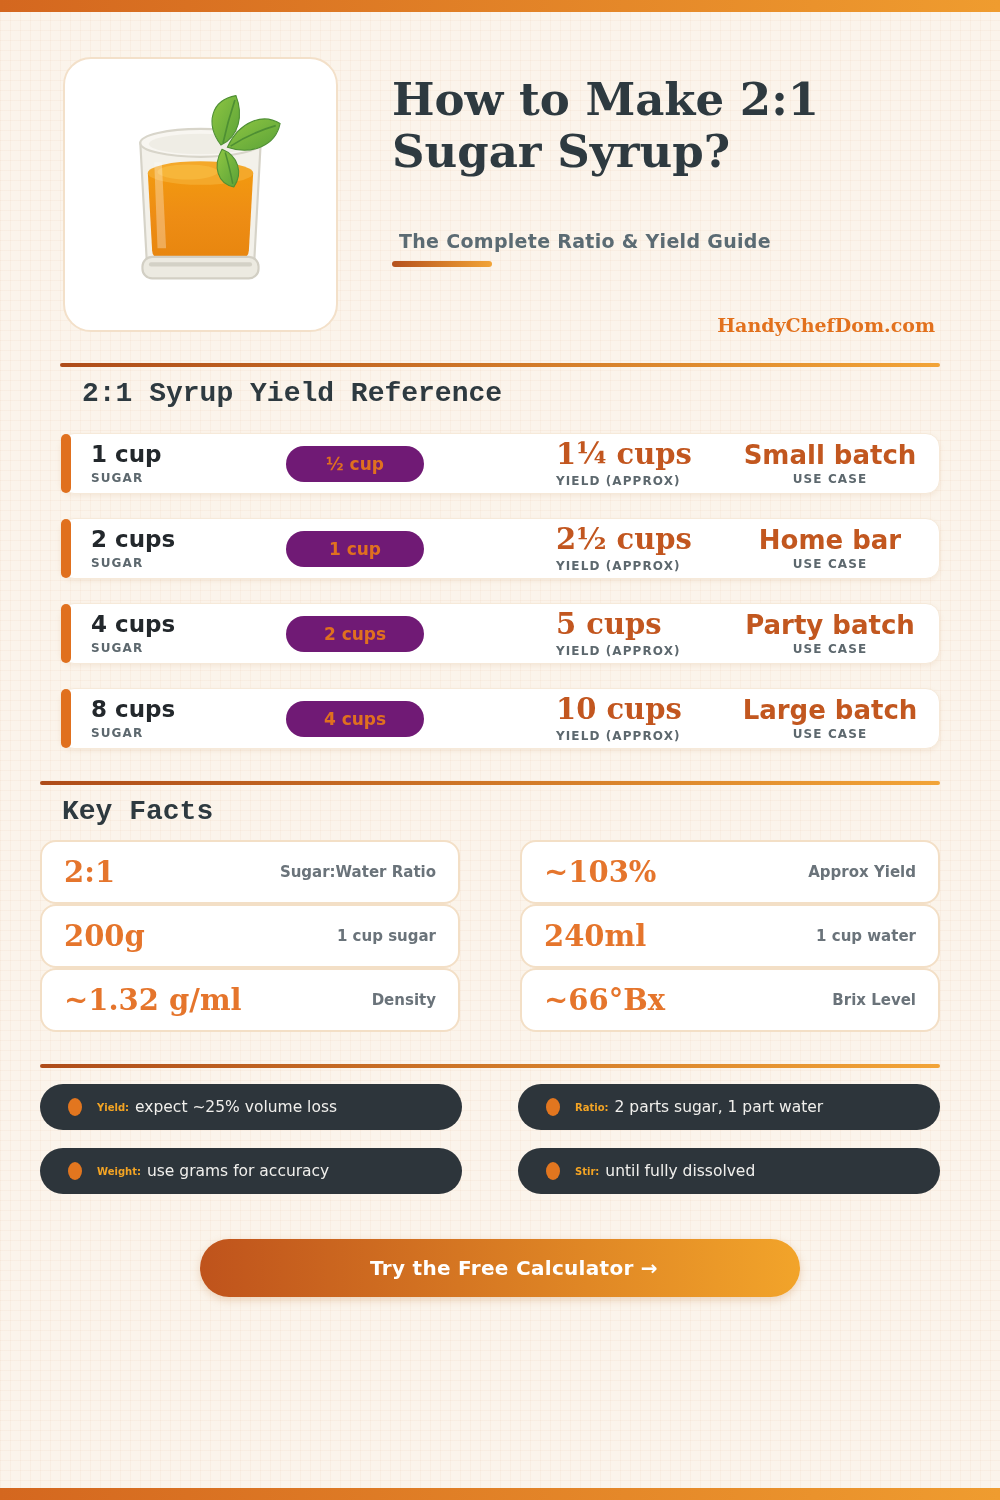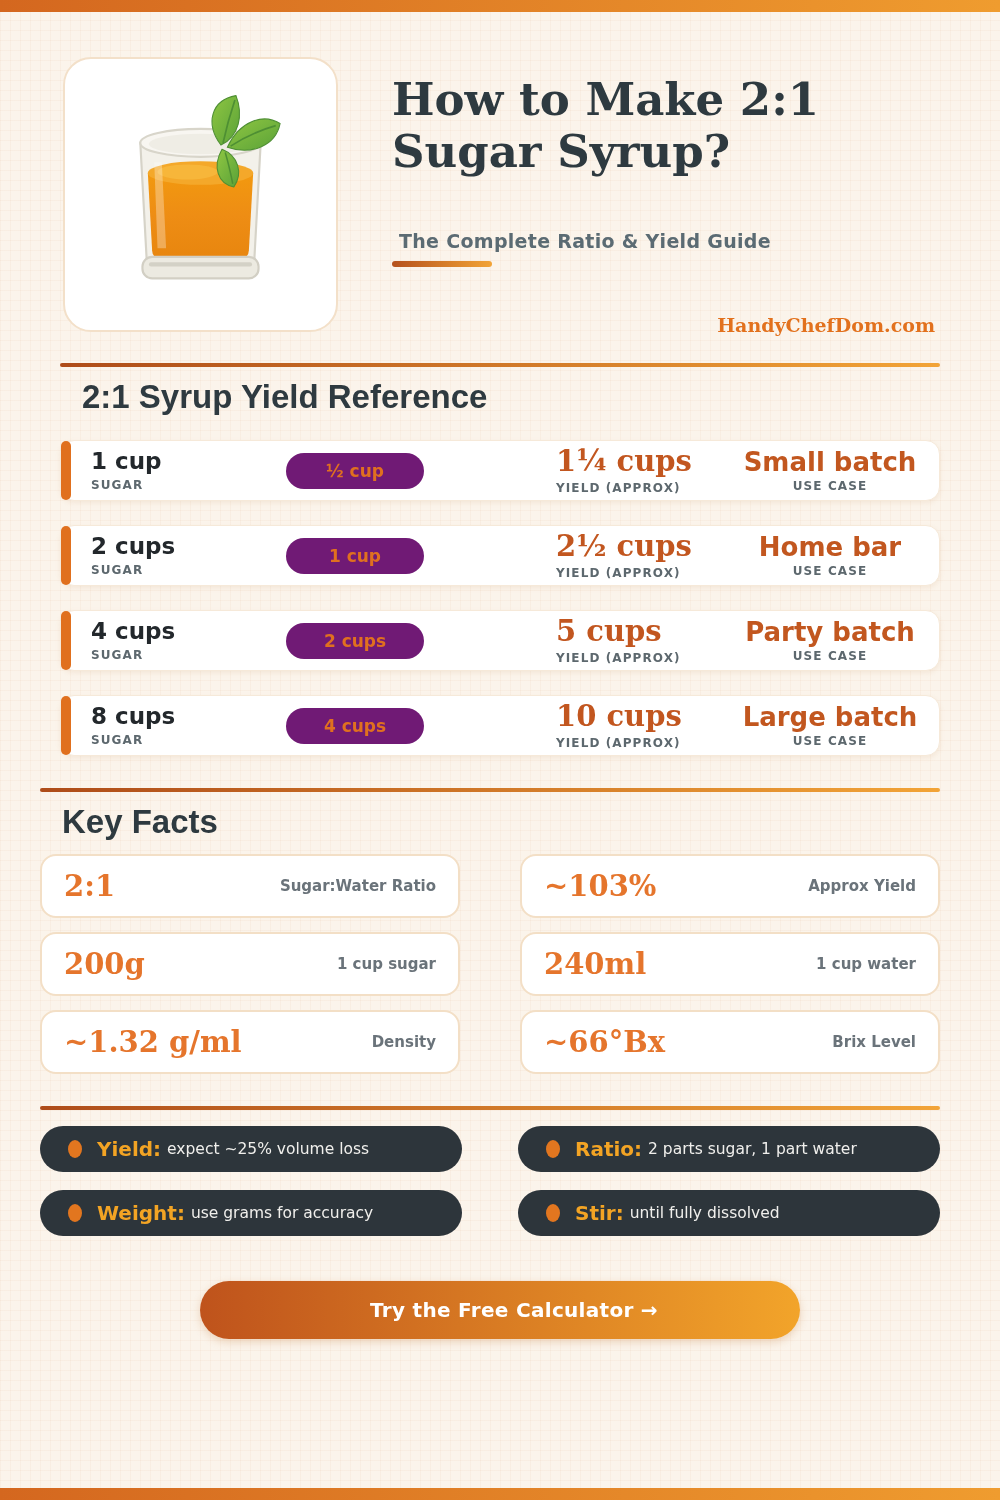--- a/index.html
+++ b/index.html
@@ -49,22 +49,22 @@
     font-weight:bold; font-size:19px; color:#e2711d;
   }
 
   
   .content{ padding:0 60px; }
   .divider{
     height:4px; border-radius:2px;
     background:linear-gradient(90deg,#ae4c19,#f2a437);
   }
   .section-heading{
-    font-family:Liberation Sans, sans-serif;
-    font-weight:bold; font-size:33px; color:#2e3a40;
+    font-family:Liberation Mono, monospace;
+    font-weight:bold; font-size:28px; color:#2e3a40;
     margin:11px 0 13px 22px;
   }
 
   
   .yield-row{
     position:relative; height:61px; margin-bottom:17px;
     background:#ffffff; border:1px solid #f6e9d9; border-radius:14px;
     box-shadow:0 2px 5px rgba(205,155,105,.14);
     display:grid; grid-template-columns:195px 145px 125px 165px 218px;
     align-items:center; padding-left:30px;margin-top:24px;
@@ -86,21 +86,21 @@
   .yield-cell .cell-main{
     font-family:"DejaVu Serif","Liberation Serif",serif;
     font-size:29px; color:#c2561f;
   }
   .use-cell{ text-align:center; }
   .use-cell .cell-main{ font-size:26px; color:#c2571f; }
 
   
   .facts-grid{
     display:grid; grid-template-columns:420px 420px;
-    justify-content:space-between; row-gap:14px; margin-top:12px;
+    justify-content:space-between; margin-top:12px;
   }
   .fact-card{
     height:64px; background:#ffffff; border:2px solid #f3dfc6; border-radius:16px;
     display:flex; align-items:center; justify-content:space-between;
     padding:0 22px;
   }
   .fact-value{
     font-family:"DejaVu Serif","Liberation Serif",serif;
     font-weight:bold; font-size:29px; color:#e5752c;
   }
@@ -112,21 +112,21 @@
     justify-content:space-between; row-gap:18px; margin-top:16px;
   }
   .tip-pill{
     height:46px; background:#2d353b; border-radius:23px;
     display:flex; align-items:center; padding-left:28px;
   }
   .tip-bullet{
     width:14px; height:18px; border-radius:50%; background:#e2761f;
     flex:0 0 auto;
   }
-  .tip-label{ font-size:20px; font-weight:bold; color:#f3a424; margin-left:15px; }
+  .tip-label{ font-size:10px; font-weight:bold; color:#f3a424; margin-left:15px; }
   .tip-text{ font-size:15.5px; color:#f0efec; margin-left:6px; }
 
   
   .cta-wrap{ display:flex; justify-content:center; margin-top:45px; }
   .cta-button{
     width:600px; height:58px; border:none; border-radius:29px; cursor:pointer;
     background:linear-gradient(90deg,#bf531c,#f2a42a);
     color:#ffffff; font-family:"DejaVu Sans","Liberation Sans",sans-serif;
     font-size:20px; font-weight:bold; letter-spacing:.3px;
     box-shadow:0 3px 8px rgba(190,110,40,.25);

